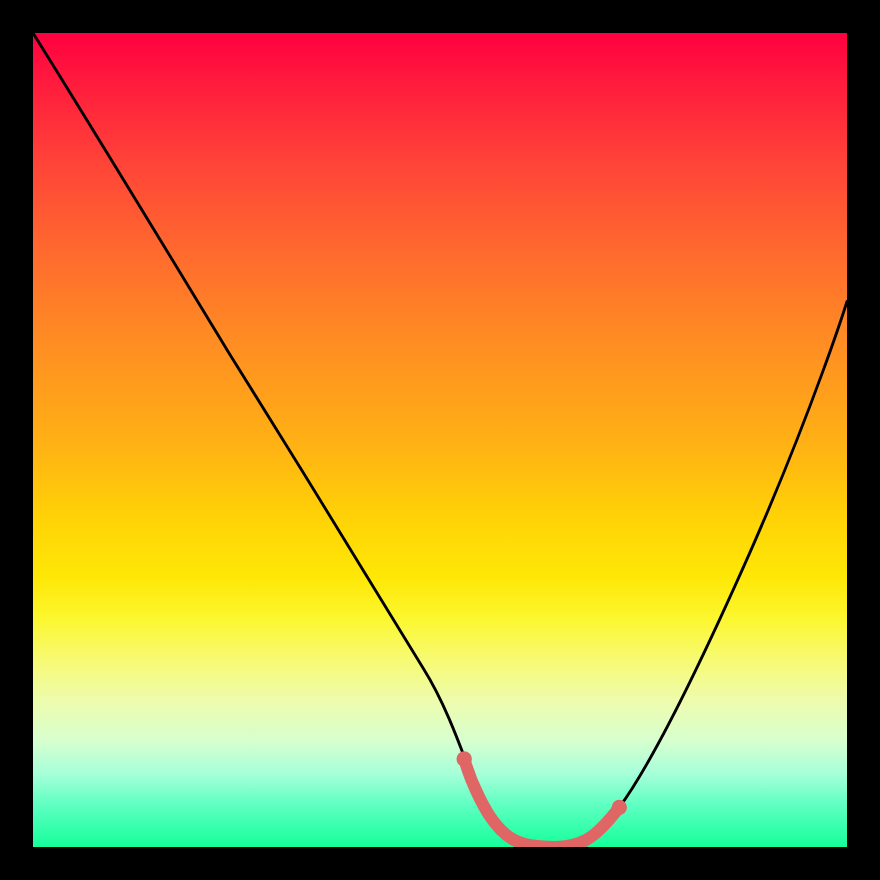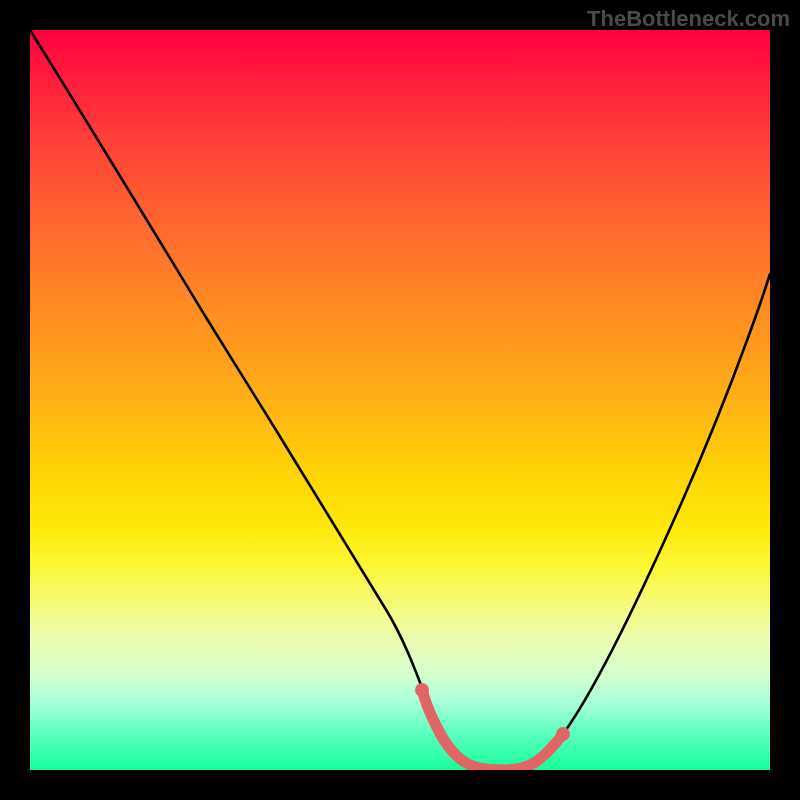--- a/index.html
+++ b/index.html
@@ -62,21 +62,20 @@
     font-weight: 600;
     color: #4a4a4a;
     user-select: none;
   }
 </style>
 </head>
 <body>
 
 <div class="stage">
 
-  <div class="watermark">TheBottleneck.com</div>
 
   <div class="plot-area">
     <div class="gradient-bg"></div>
 
     <svg class="curve-svg" viewBox="0 0 740 740" preserveAspectRatio="none">
       <path d="M 0 0
                C 60 96, 118 192, 177 289
                C 237 385, 296 481, 355 578
                C 385 626, 400 688, 414 710
                C 430 735, 444 740, 474 740

